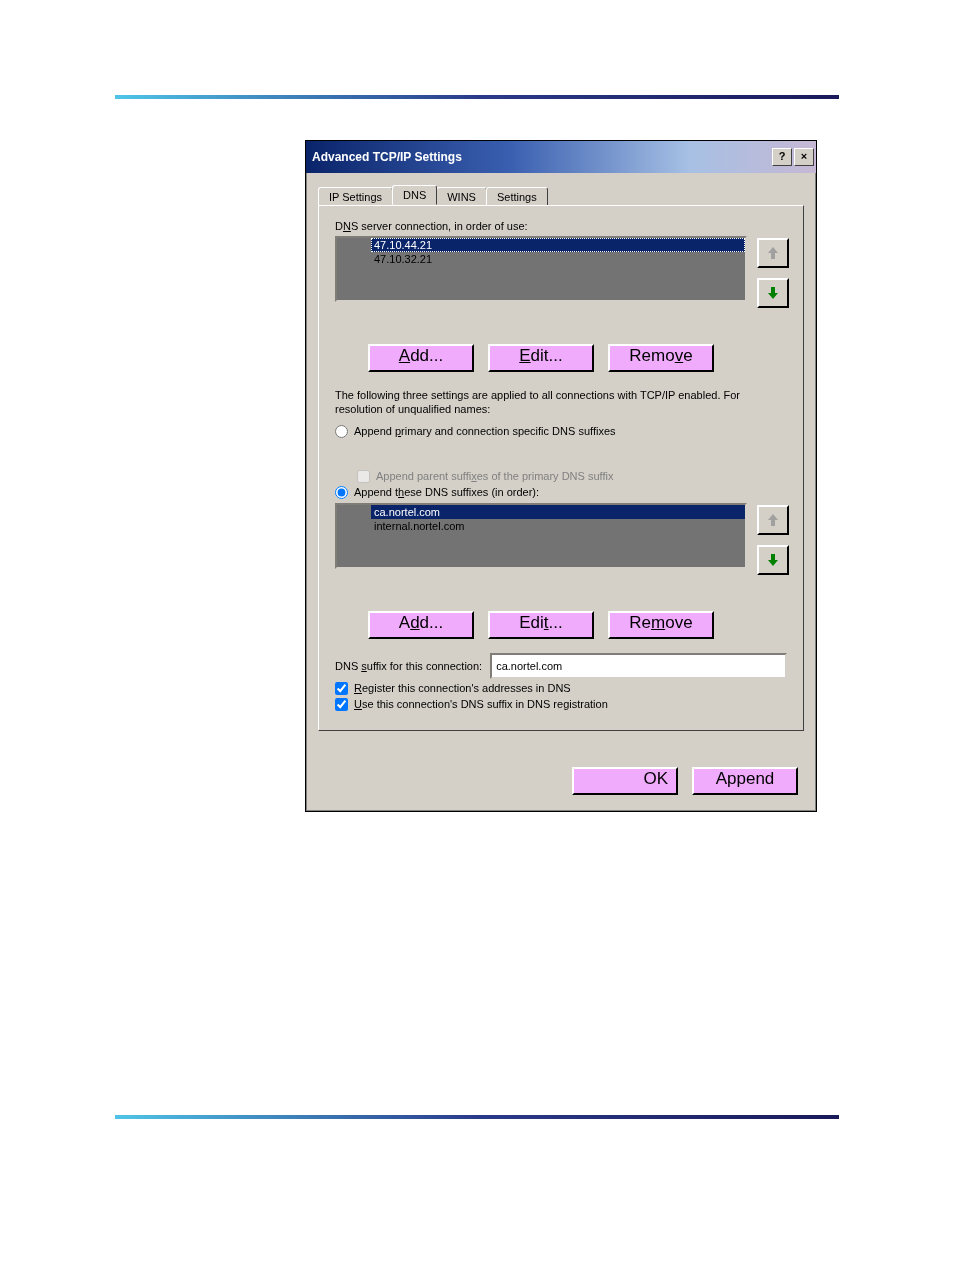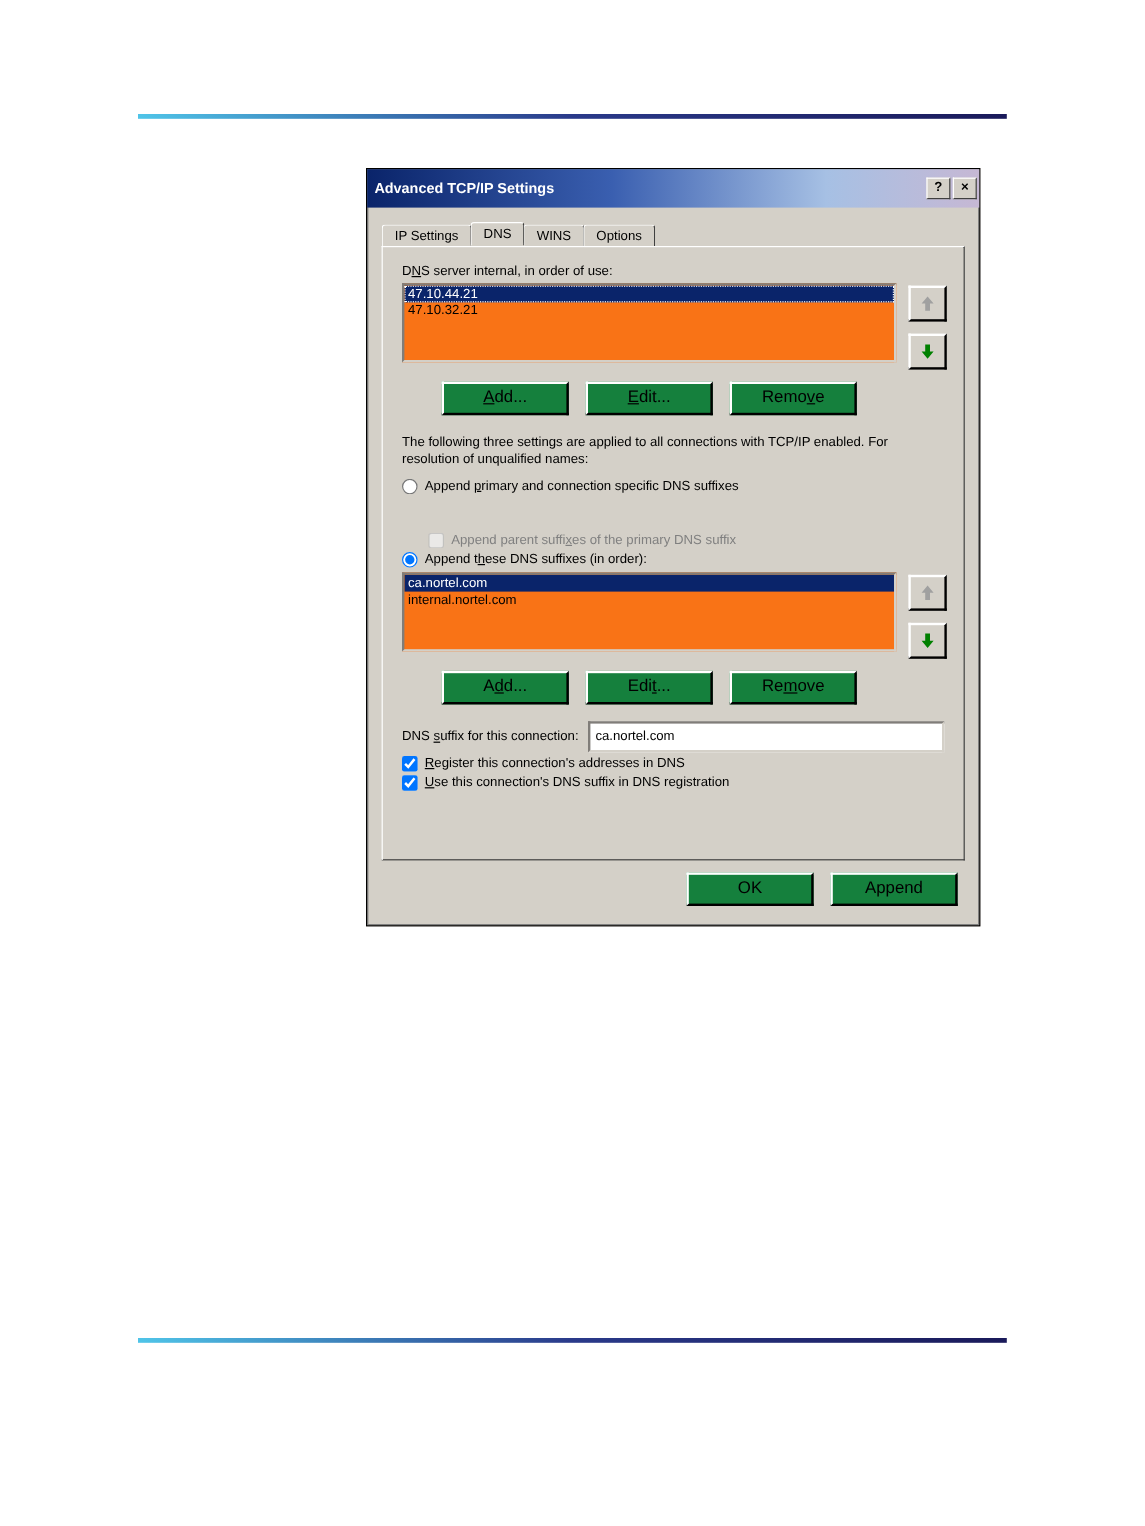--- a/index.html
+++ b/index.html
@@ -97,25 +97,26 @@
     border-bottom-color: #404040;
     padding: 14px 16px 16px 16px;
     min-height: 480px;
     position: relative;
   }
 
   .label { color: #000; }
   .mnemonic { text-decoration: underline; }
 
   .listbox {
-    background: #f97316;
+    background: #737373;
     border: 2px inset #d4d0c8;
     height: 62px;
     overflow: hidden;
     font-size: 11px;
+    padding-left: 34px;
   }
   .listbox .item {
     padding: 1px 3px;
     white-space: nowrap;
   }
   .listbox .item.selected, .listbox .item.selected-focus {
     background: #0a246a;
     color: #fff;
   }
   .listbox .item.selected-focus {
@@ -153,29 +154,30 @@
   .btn-row {
     display:flex;
     gap:14px;
     justify-content:center;
     margin-top:10px;
     padding-right: 40px;
   }
   .btn {
     min-width: 86px;
     height: 24px;
-    background:#15803d;
+    background:#f0abfc;
     border:2px outset #fff;
     border-right-color:#404040;
     border-bottom-color:#404040;
     text-align:center;
     line-height:20px;
-    font-size:14px;
+    font-size:17px;
     color:#000;
     padding: 0 8px;
+    margin-top: 26px;
   }
 
   .para {
     margin: 16px 0 8px 0;
     color:#000;
     line-height: 1.3;
   }
 
   .radio-row, .check-row {
     display:flex;
@@ -226,27 +228,27 @@
     <div class="tb-btn">?</div>
     <div class="tb-btn">×</div>
   </div>
 
   <div class="client">
 
     <div class="tabstrip">
       <div class="tab">IP Settings</div>
       <div class="tab active">DNS</div>
       <div class="tab">WINS</div>
-      <div class="tab">Options</div>
+      <div class="tab">Settings</div>
     </div>
 
     <div class="tabpage">
 
       <div class="label">
-        <span>D</span><span class="mnemonic">N</span><span>S server internal, in order of use:</span>
+        <span>D</span><span class="mnemonic">N</span><span>S server connection, in order of use:</span>
       </div>
 
       <div class="row-list-and-arrows">
         <div class="listbox">
           <div class="item selected-focus">47.10.44.21</div>
           <div class="item">47.10.32.21</div>
         </div>
         <div class="arrow-col">
           <div class="arrow-btn disabled">
             <svg viewBox="0 0 12 14">
@@ -332,18 +334,18 @@
       <div class="check-row">
         <input type="checkbox" checked="" style="">
         <span class="label">
           <span class="mnemonic">U</span><span>se this connection's DNS suffix in DNS registration</span>
         </span>
       </div>
 
     </div>
 
     <div class="dialog-buttons">
-      <div class="btn" style="min-width:86px;">OK</div>
+      <div class="btn" style="min-width:86px;text-align:right;">OK</div>
       <div class="btn" style="min-width:86px;">Append</div>
     </div>
 
   </div>
 </div>
 
 </body></html>

